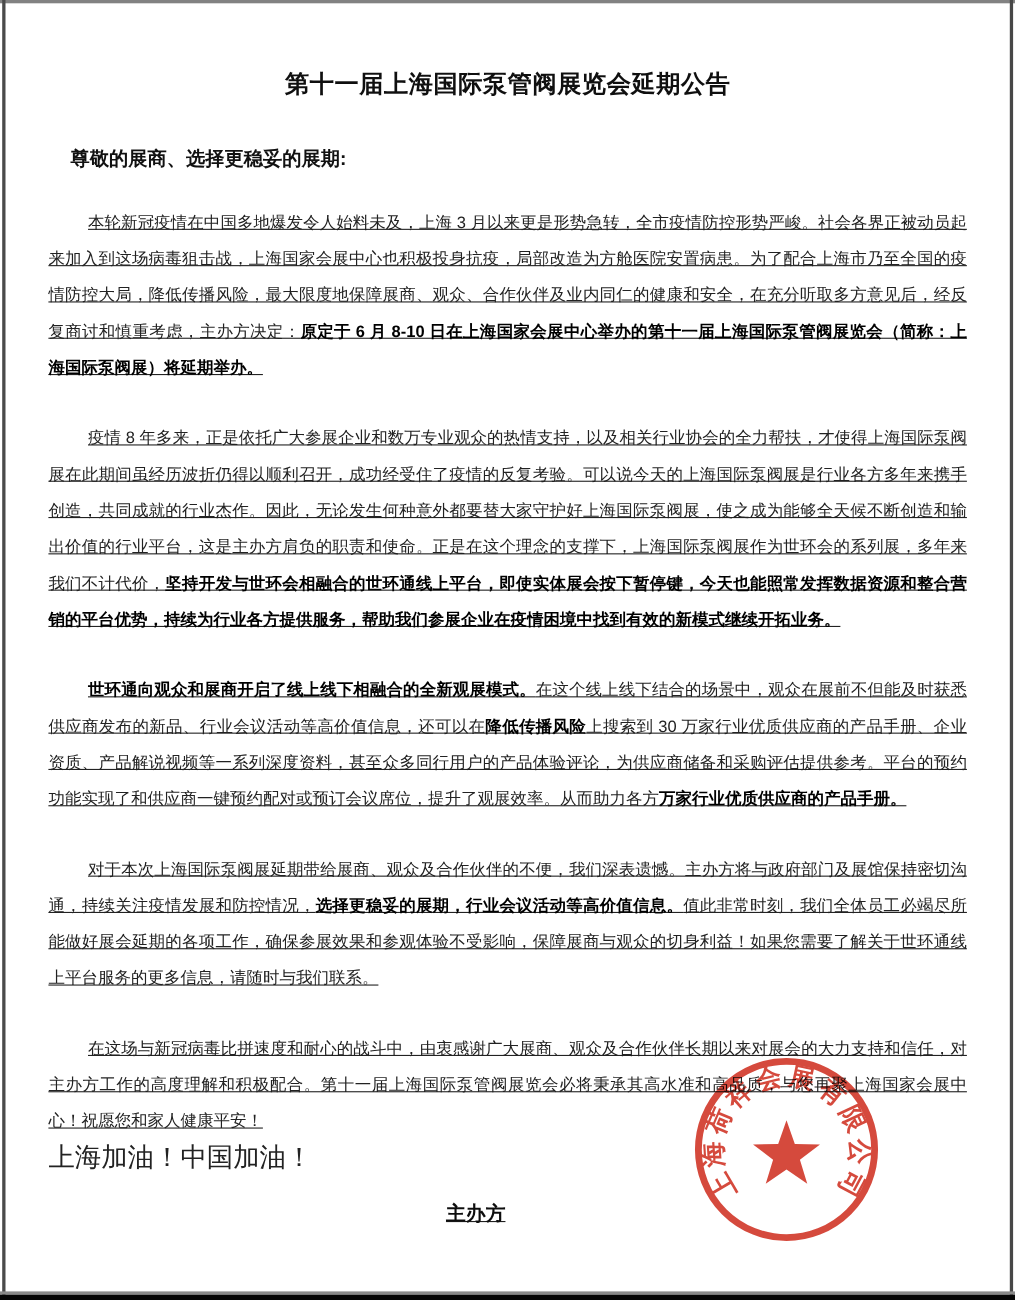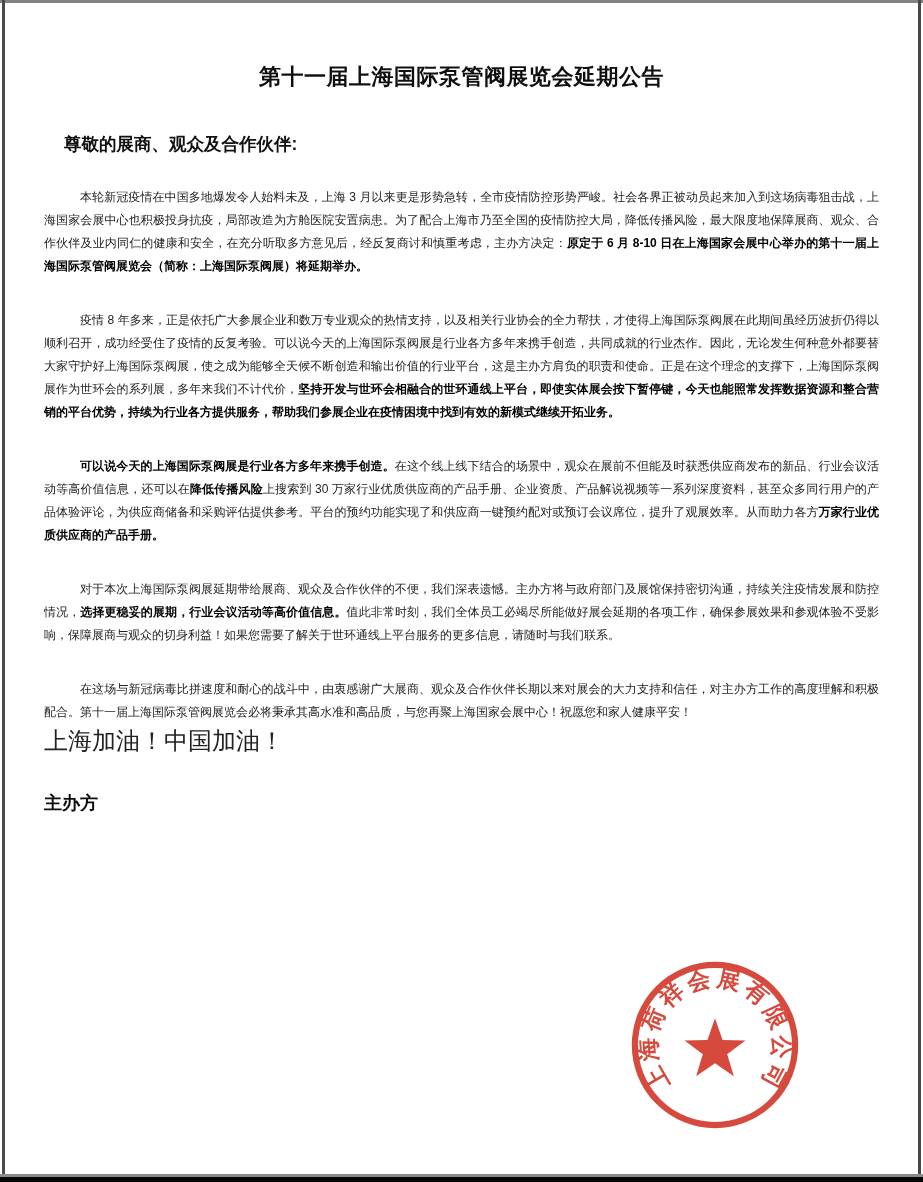--- a/index.html
+++ b/index.html
@@ -30,40 +30,42 @@
     letter-spacing:0.5px;
   }
   .salutation{
     margin:0 0 30px 20px;
     font-size:17.5px;
     font-weight:700;
     color:#111;
   }
   .body-para{
     margin:0 0 31px 0;
-    font-size:12px;
-    line-height:23px;
+    font-size:15px;
+    line-height:33px;
     text-align:justify;
     text-indent:36px;
     color:#222;
+    text-decoration:underline;
   }
   .body-para b{color:#000;font-weight:700;}
   .cheer-line{
     margin:0 0 6px 0;
     font-size:24px;
     line-height:33px;
     text-indent:0;
     color:#222;
   }
   .signature{
-    margin-top:34px;
-    text-align:left;
+    margin-top:22px;
+    text-align:center;
     padding-right:34px;
     position:relative;
     z-index:1;
+    text-decoration:underline;
   }
   .sig-role{font-size:18px;font-weight:700;color:#0d0d0d;margin:0 24px 14px 0;}
 
   .seal{
     position:absolute;
     left:626px;top:956px;
     width:178px;height:178px;
     z-index:3;
     opacity:0.92;
     mix-blend-mode:multiply;
@@ -78,27 +80,27 @@
   <div class="edge-top"></div>
   <div class="edge-left"></div>
   <div class="edge-right"></div>
   <div class="edge-bottom-gray"></div>
   <div class="edge-bottom-black"></div>
 
   <div class="content">
 
     <h1 class="doc-title">第十一届上海国际泵管阀展览会延期公告</h1>
 
-    <p class="salutation">尊敬的展商、观众及合作伙伴:</p>
+    <p class="salutation">尊敬的展商、选择更稳妥的展期:</p>
 
     <p class="body-para"><span>本轮新冠疫情在中国多地爆发令人始料未及，上海 3 月以来更是形势急转，全市疫情防控形势严峻。社会各界正被动员起来加入到这场病毒狙击战，上海国家会展中心也积极投身抗疫，局部改造为方舱医院安置病患。为了配合上海市乃至全国的疫情防控大局，降低传播风险，最大限度地保障展商、观众、合作伙伴及业内同仁的健康和安全，在充分听取多方意见后，经反复商讨和慎重考虑，主办方决定：</span><b>原定于 6 月 8-10 日在上海国家会展中心举办的第十一届上海国际泵管阀展览会（简称：上海国际泵阀展）将延期举办。</b></p>
 
     <p class="body-para"><span>疫情 8 年多来，正是依托广大参展企业和数万专业观众的热情支持，以及相关行业协会的全力帮扶，才使得上海国际泵阀展在此期间虽经历波折仍得以顺利召开，成功经受住了疫情的反复考验。可以说今天的上海国际泵阀展是行业各方多年来携手创造，共同成就的行业杰作。因此，无论发生何种意外都要替大家守护好上海国际泵阀展，使之成为能够全天候不断创造和输出价值的行业平台，这是主办方肩负的职责和使命。正是在这个理念的支撑下，上海国际泵阀展作为世环会的系列展，多年来我们不计代价，</span><b>坚持开发与世环会相融合的世环通线上平台，即使实体展会按下暂停键，今天也能照常发挥数据资源和整合营销的平台优势，持续为行业各方提供服务，帮助我们参展企业在疫情困境中找到有效的新模式继续开拓业务。</b></p>
 
-    <p class="body-para"><b>可以说今天的上海国际泵阀展是行业各方多年来携手创造。</b><span>在这个线上线下结合的场景中，观众在展前不但能及时获悉供应商发布的新品、行业会议活动等高价值信息，还可以在</span><b>降低传播风险</b><span>上搜索到 30 万家行业优质供应商的产品手册、企业资质、产品解说视频等一系列深度资料，甚至众多同行用户的产品体验评论，为供应商储备和采购评估提供参考。平台的预约功能实现了和供应商一键预约配对或预订会议席位，提升了观展效率。从而助力各方</span><b>万家行业优质供应商的产品手册。</b></p>
+    <p class="body-para"><b>世环通向观众和展商开启了线上线下相融合的全新观展模式。</b><span>在这个线上线下结合的场景中，观众在展前不但能及时获悉供应商发布的新品、行业会议活动等高价值信息，还可以在</span><b>降低传播风险</b><span>上搜索到 30 万家行业优质供应商的产品手册、企业资质、产品解说视频等一系列深度资料，甚至众多同行用户的产品体验评论，为供应商储备和采购评估提供参考。平台的预约功能实现了和供应商一键预约配对或预订会议席位，提升了观展效率。从而助力各方</span><b>万家行业优质供应商的产品手册。</b></p>
 
     <p class="body-para"><span>对于本次上海国际泵阀展延期带给展商、观众及合作伙伴的不便，我们深表遗憾。主办方将与政府部门及展馆保持密切沟通，持续关注疫情发展和防控情况，</span><b>选择更稳妥的展期，行业会议活动等高价值信息。</b><span>值此非常时刻，我们全体员工必竭尽所能做好展会延期的各项工作，确保参展效果和参观体验不受影响，保障展商与观众的切身利益！如果您需要了解关于世环通线上平台服务的更多信息，请随时与我们联系。</span></p>
 
     <p class="body-para" style="margin-bottom:0;"><span>在这场与新冠病毒比拼速度和耐心的战斗中，由衷感谢广大展商、观众及合作伙伴长期以来对展会的大力支持和信任，对主办方工作的高度理解和积极配合。第十一届上海国际泵管阀展览会必将秉承其高水准和高品质，与您再聚上海国家会展中心！祝愿您和家人健康平安！</span></p>
 
     <p class="cheer-line">上海加油！中国加油！</p>
 
     <div class="signature">
       <div class="sig-role">主办方</div>
 

